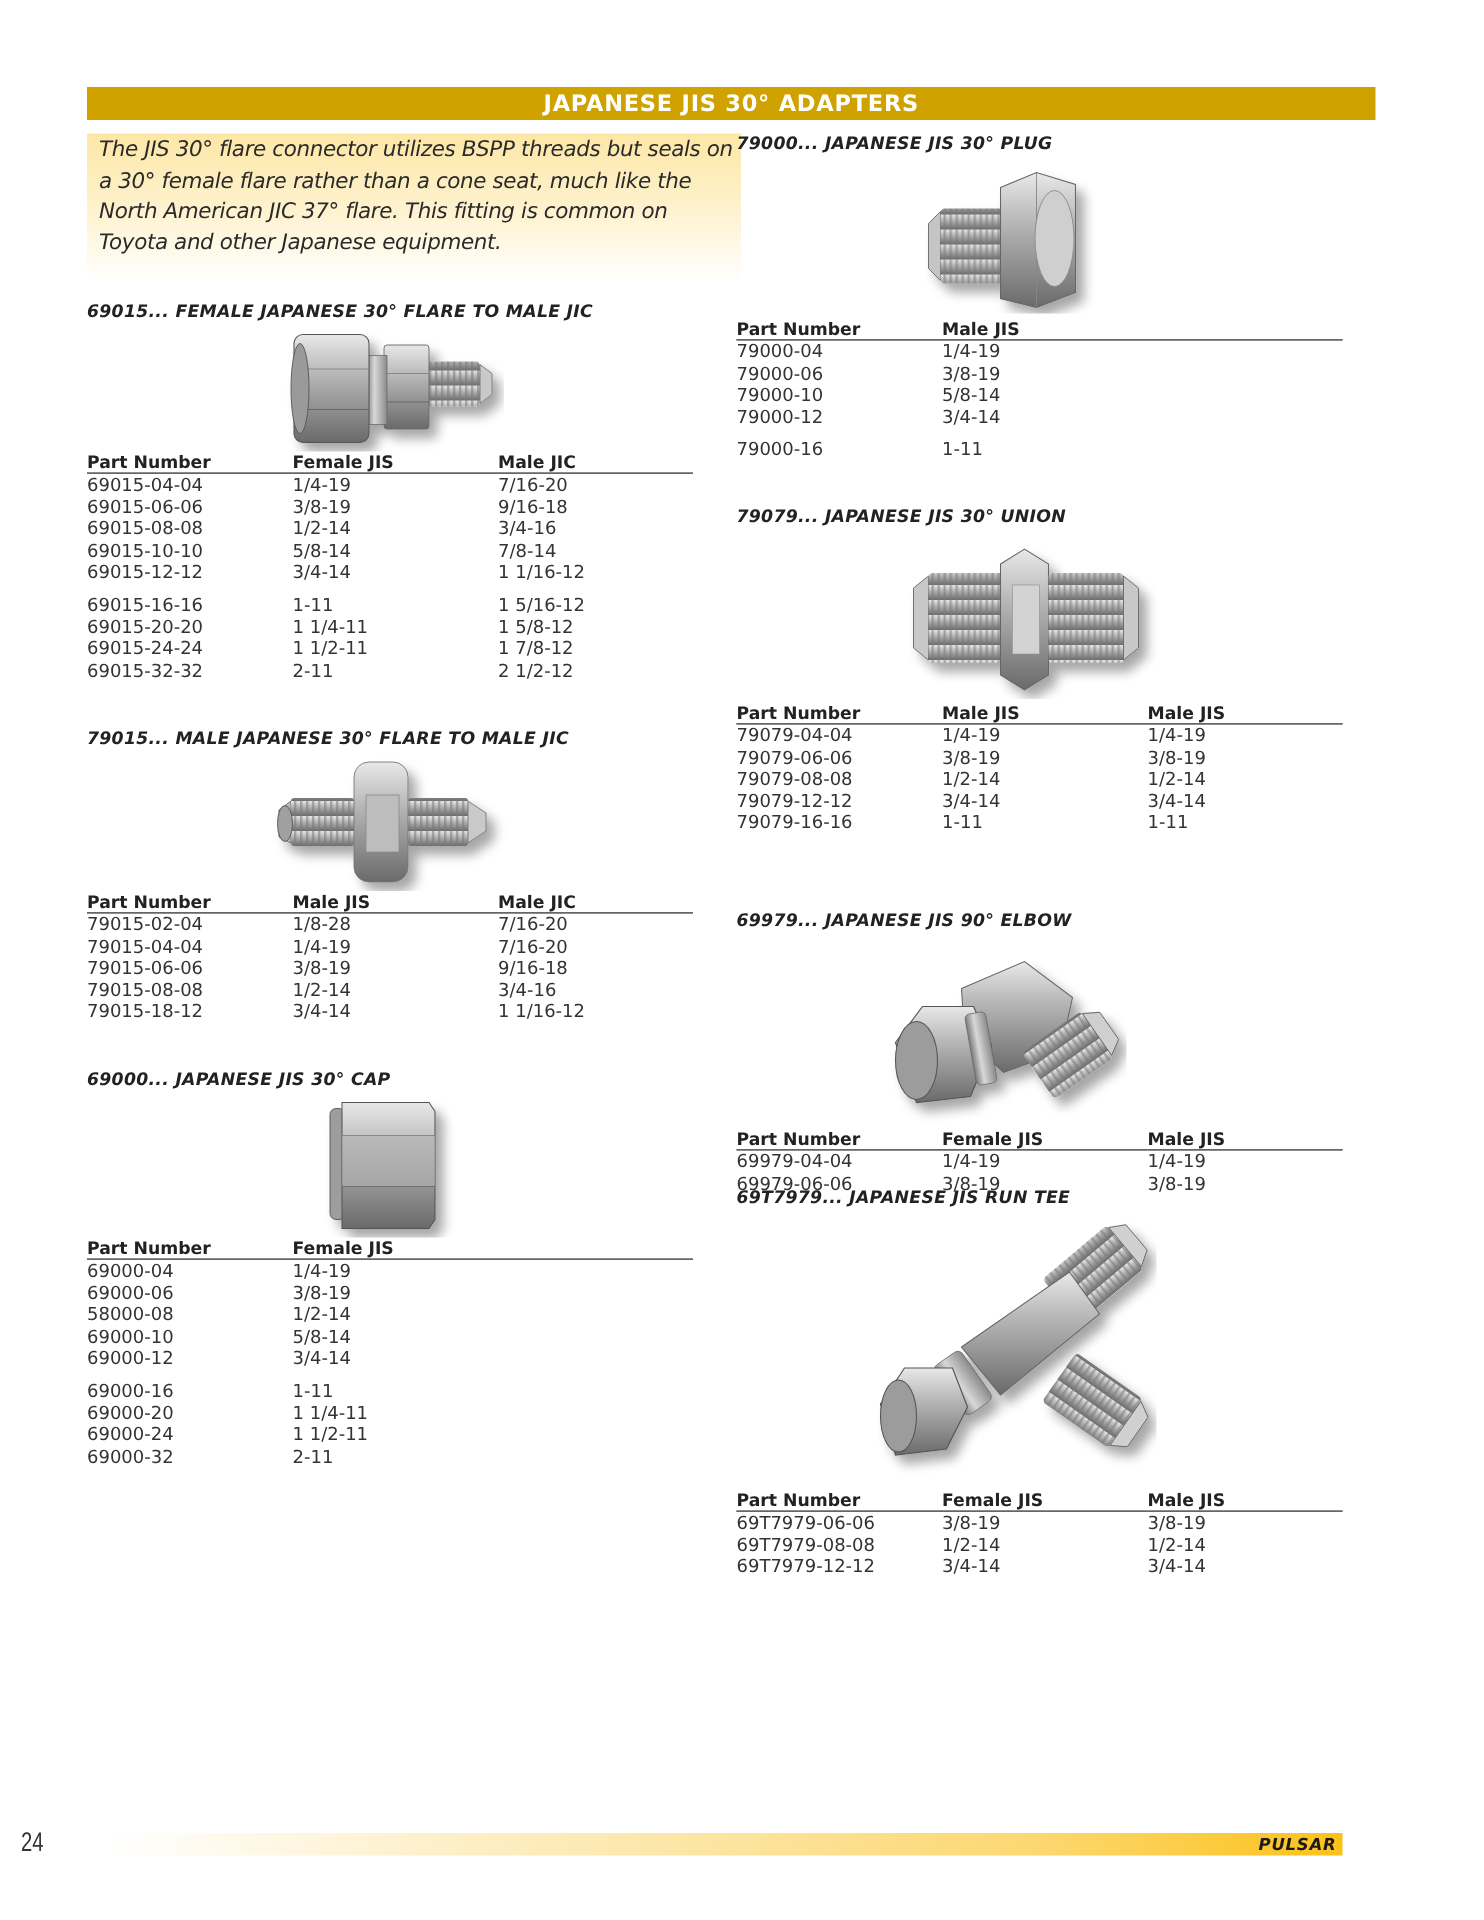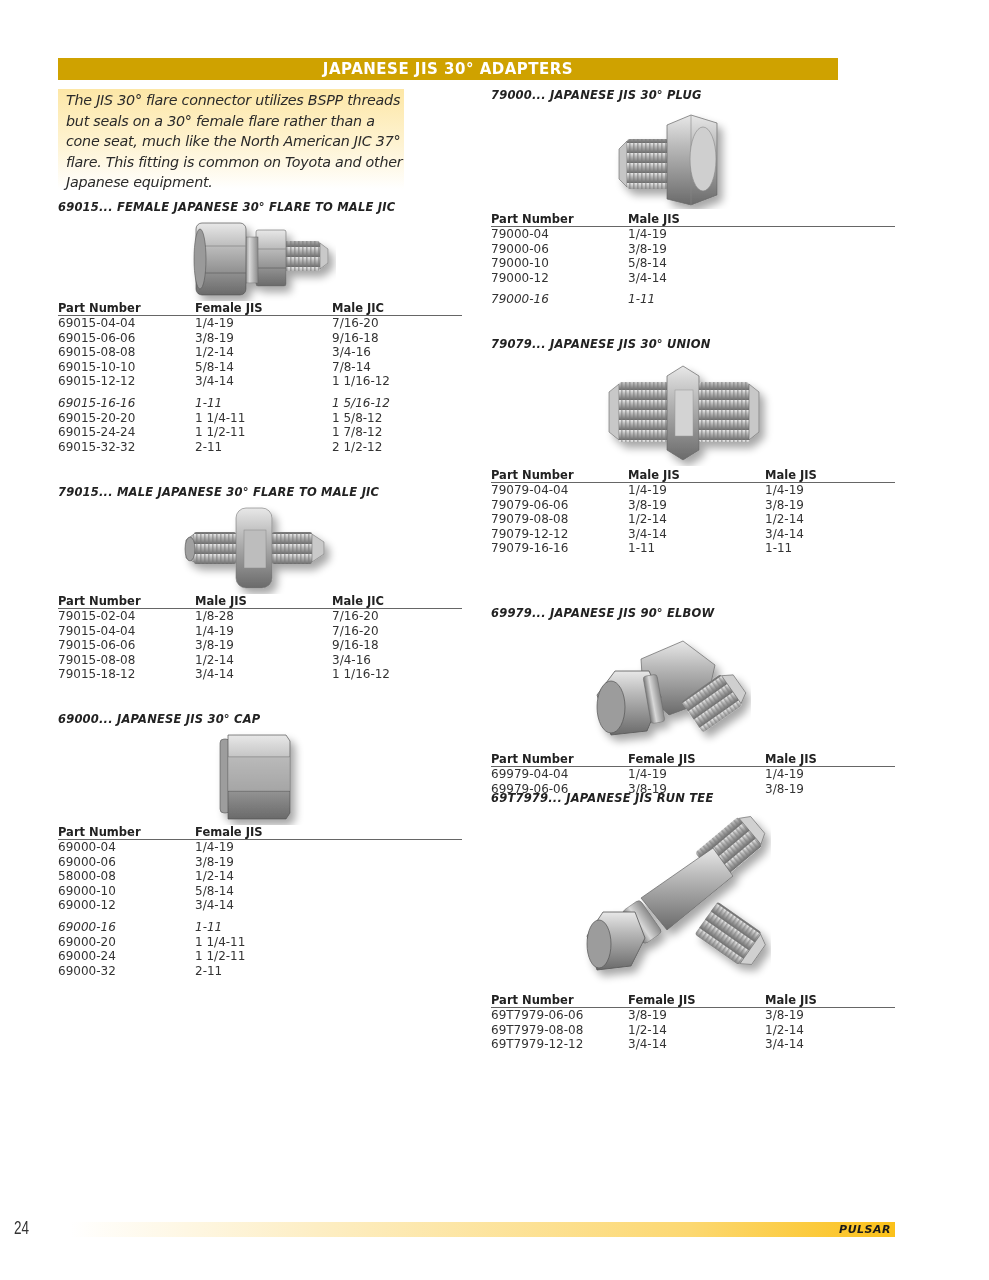--- a/index.html
+++ b/index.html
@@ -1,28 +1,28 @@
 <!DOCTYPE html>
 <html><head>
 <meta charset="utf-8">
 <style>
   * { box-sizing: border-box; margin: 0; padding: 0; }
   html, body { width: 989px; height: 1280px; background: #ffffff; overflow: hidden; }
   body { position: relative; font-family: "DejaVu Sans", sans-serif; color: #222; }
 
   .title-bar {
-    position: absolute; left: 58px; top: 58px; width: 780px; height: 22px;
+    position: absolute; left: 58px; top: 58px; width: 859px; height: 22px;
     background: #cfa200;
     color: #fff; font-weight: bold; font-size: 15px; letter-spacing: 0.5px;
     text-align: center; line-height: 22px;
     font-family: "DejaVu Sans", sans-serif;
   }
 
   .intro {
-    position: absolute; left: 58px; top: 89px; width: 346px; height: 100px;
+    position: absolute; left: 58px; top: 89px; width: 436px; height: 100px;
     background: linear-gradient(to bottom, #fde7a6 0%, #fef3d2 55%, #ffffff 100%);
     padding: 1px 0 0 8px;
     font-family: "DejaVu Sans", sans-serif; font-style: italic;
     font-size: 14.3px; line-height: 20.5px; color: #2a2a2a;
     letter-spacing: -0.25px;
   }
 
   .section { position: absolute; }
   .section-title {
     font-family: "DejaVu Sans", sans-serif; font-style: italic; font-weight: bold;
@@ -39,21 +39,21 @@
   }
   table.spec th {
     font-family: "DejaVu Sans", sans-serif; font-weight: bold; font-size: 11.5px;
     text-align: left; padding: 0; height: 14px; line-height: 14px; color: #222;
     border-bottom: 1.2px solid #666;
   }
   table.spec td {
     padding: 0; height: 14.6px; line-height: 14.6px; white-space: nowrap;
     font-family: "DejaVu Sans", sans-serif; font-size: 12px; color: #333;
   }
-  table.spec tr.gap td { padding-top: 7px; font-style: italic; }
+  table.spec tr.gap td { padding-top: 7px; }
   .c1 { width: 137px; }
   .c2 { width: 137px; }
 
   .footer-num {
     position: absolute; left: 14px; top: 1218px;
     font-family: "Liberation Sans", sans-serif; font-size: 18px; color: #333;
     transform: scaleX(0.75); transform-origin: left;
   }
   .footer-bar {
     position: absolute; left: 70px; top: 1222px; width: 825px; height: 15px;

